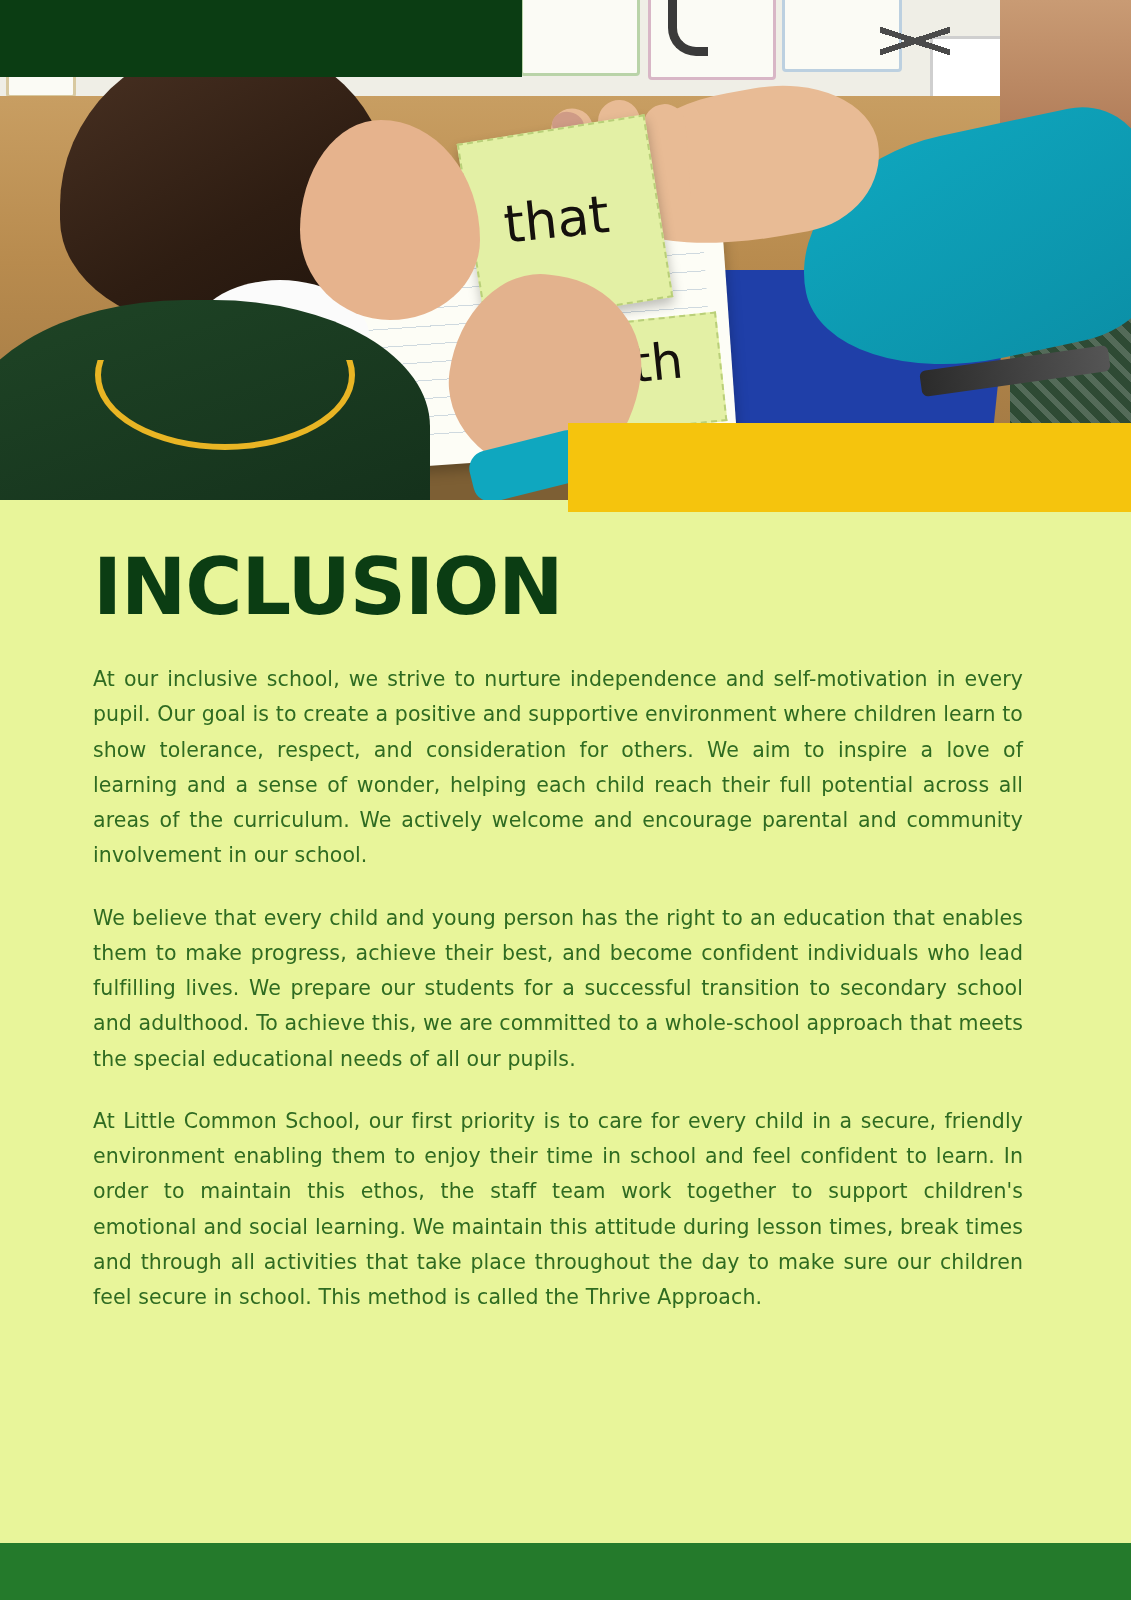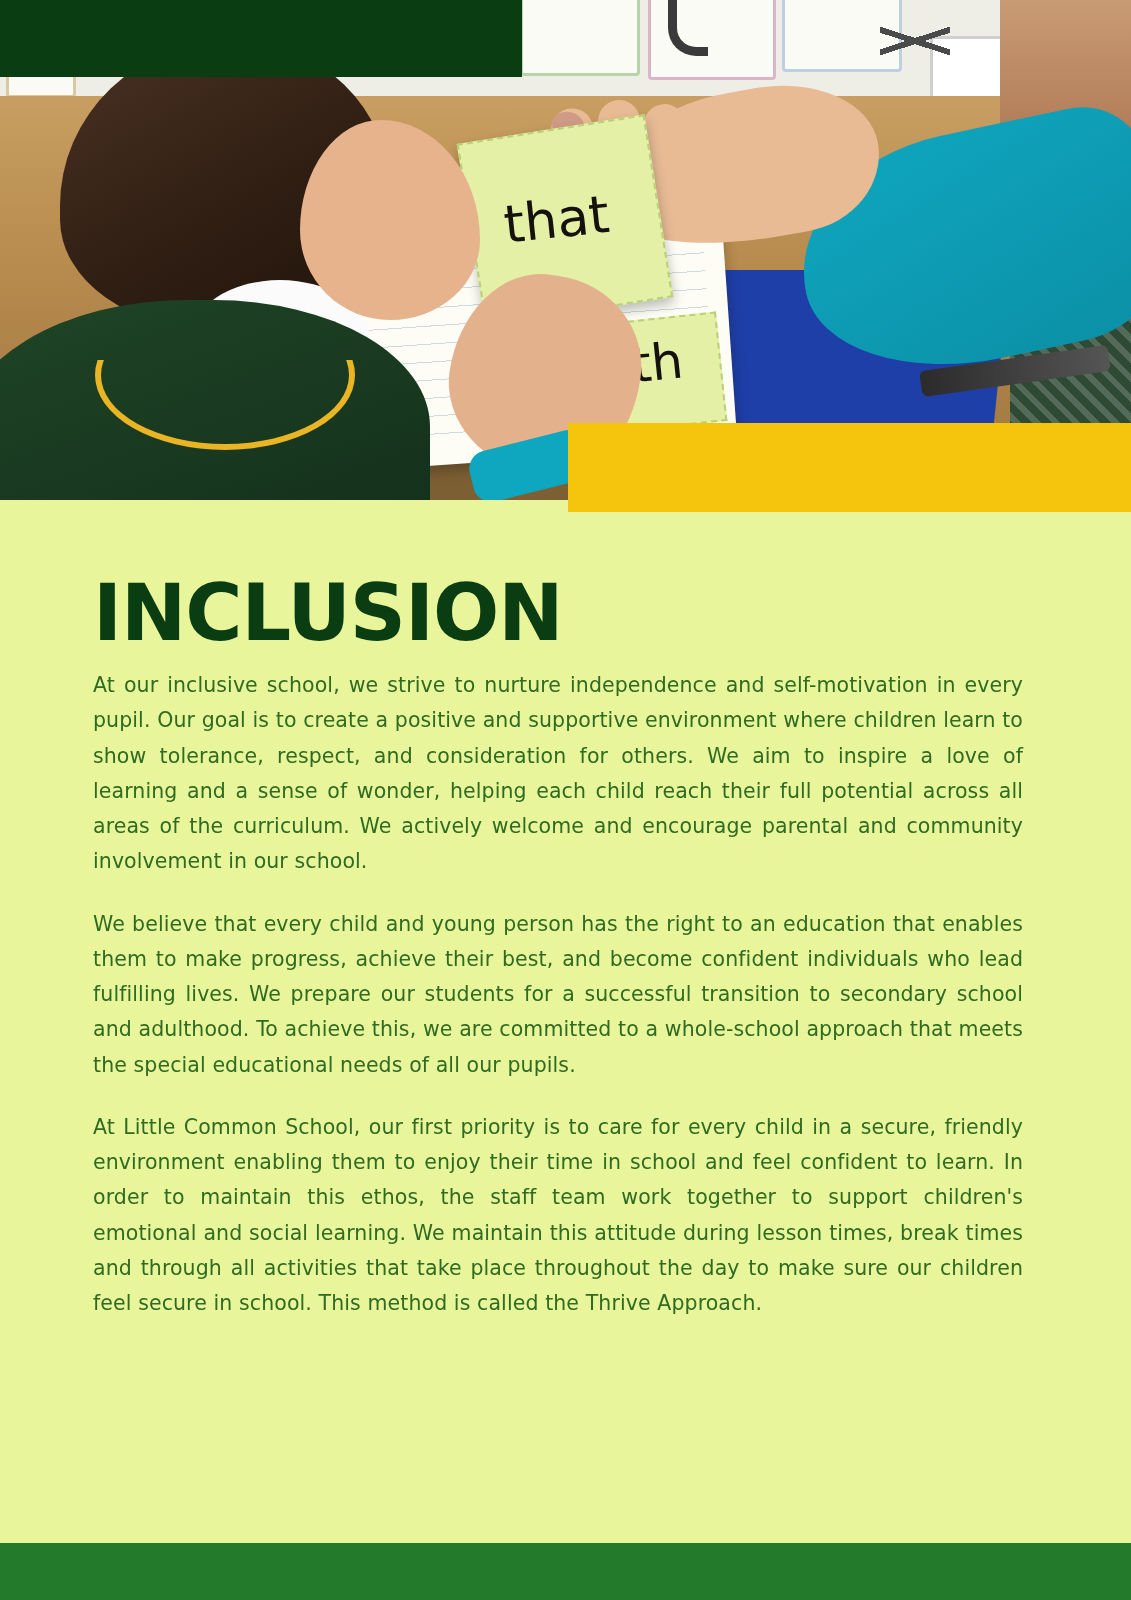--- a/index.html
+++ b/index.html
@@ -184,33 +184,33 @@
     position: absolute; left: 568px; top: 423px; width: 563px; height: 111px;
     background: #f5c40d;
   }
   .lime-left {
     position: absolute; left: 0; top: 500px; width: 568px; height: 40px;
     background: #e8f59a;
   }
 
   
   .content {
-    position: absolute; left: 0; top: 546px; width: 1131px;
+    position: absolute; left: 0; top: 520px; width: 1131px;
   }
   .title {
     margin: 28px 0 0 93px;
     font-family: "DejaVu Sans", sans-serif;
     font-size: 78px;
     font-weight: 700;
     letter-spacing: -1px;
     color: #0b3d13;
     line-height: 1;
   }
   .paragraphs {
-    margin: 16px 93px 0 93px;
+    margin: 36px 93px 0 93px;
     width: 930px;
   }
   .paragraphs p {
     font-family: "DejaVu Sans", sans-serif;
     font-size: 20.5px;
     line-height: 1.72;
     color: #2f6b21;
     text-align: justify;
     margin-bottom: 27px;
     letter-spacing: .1px;

